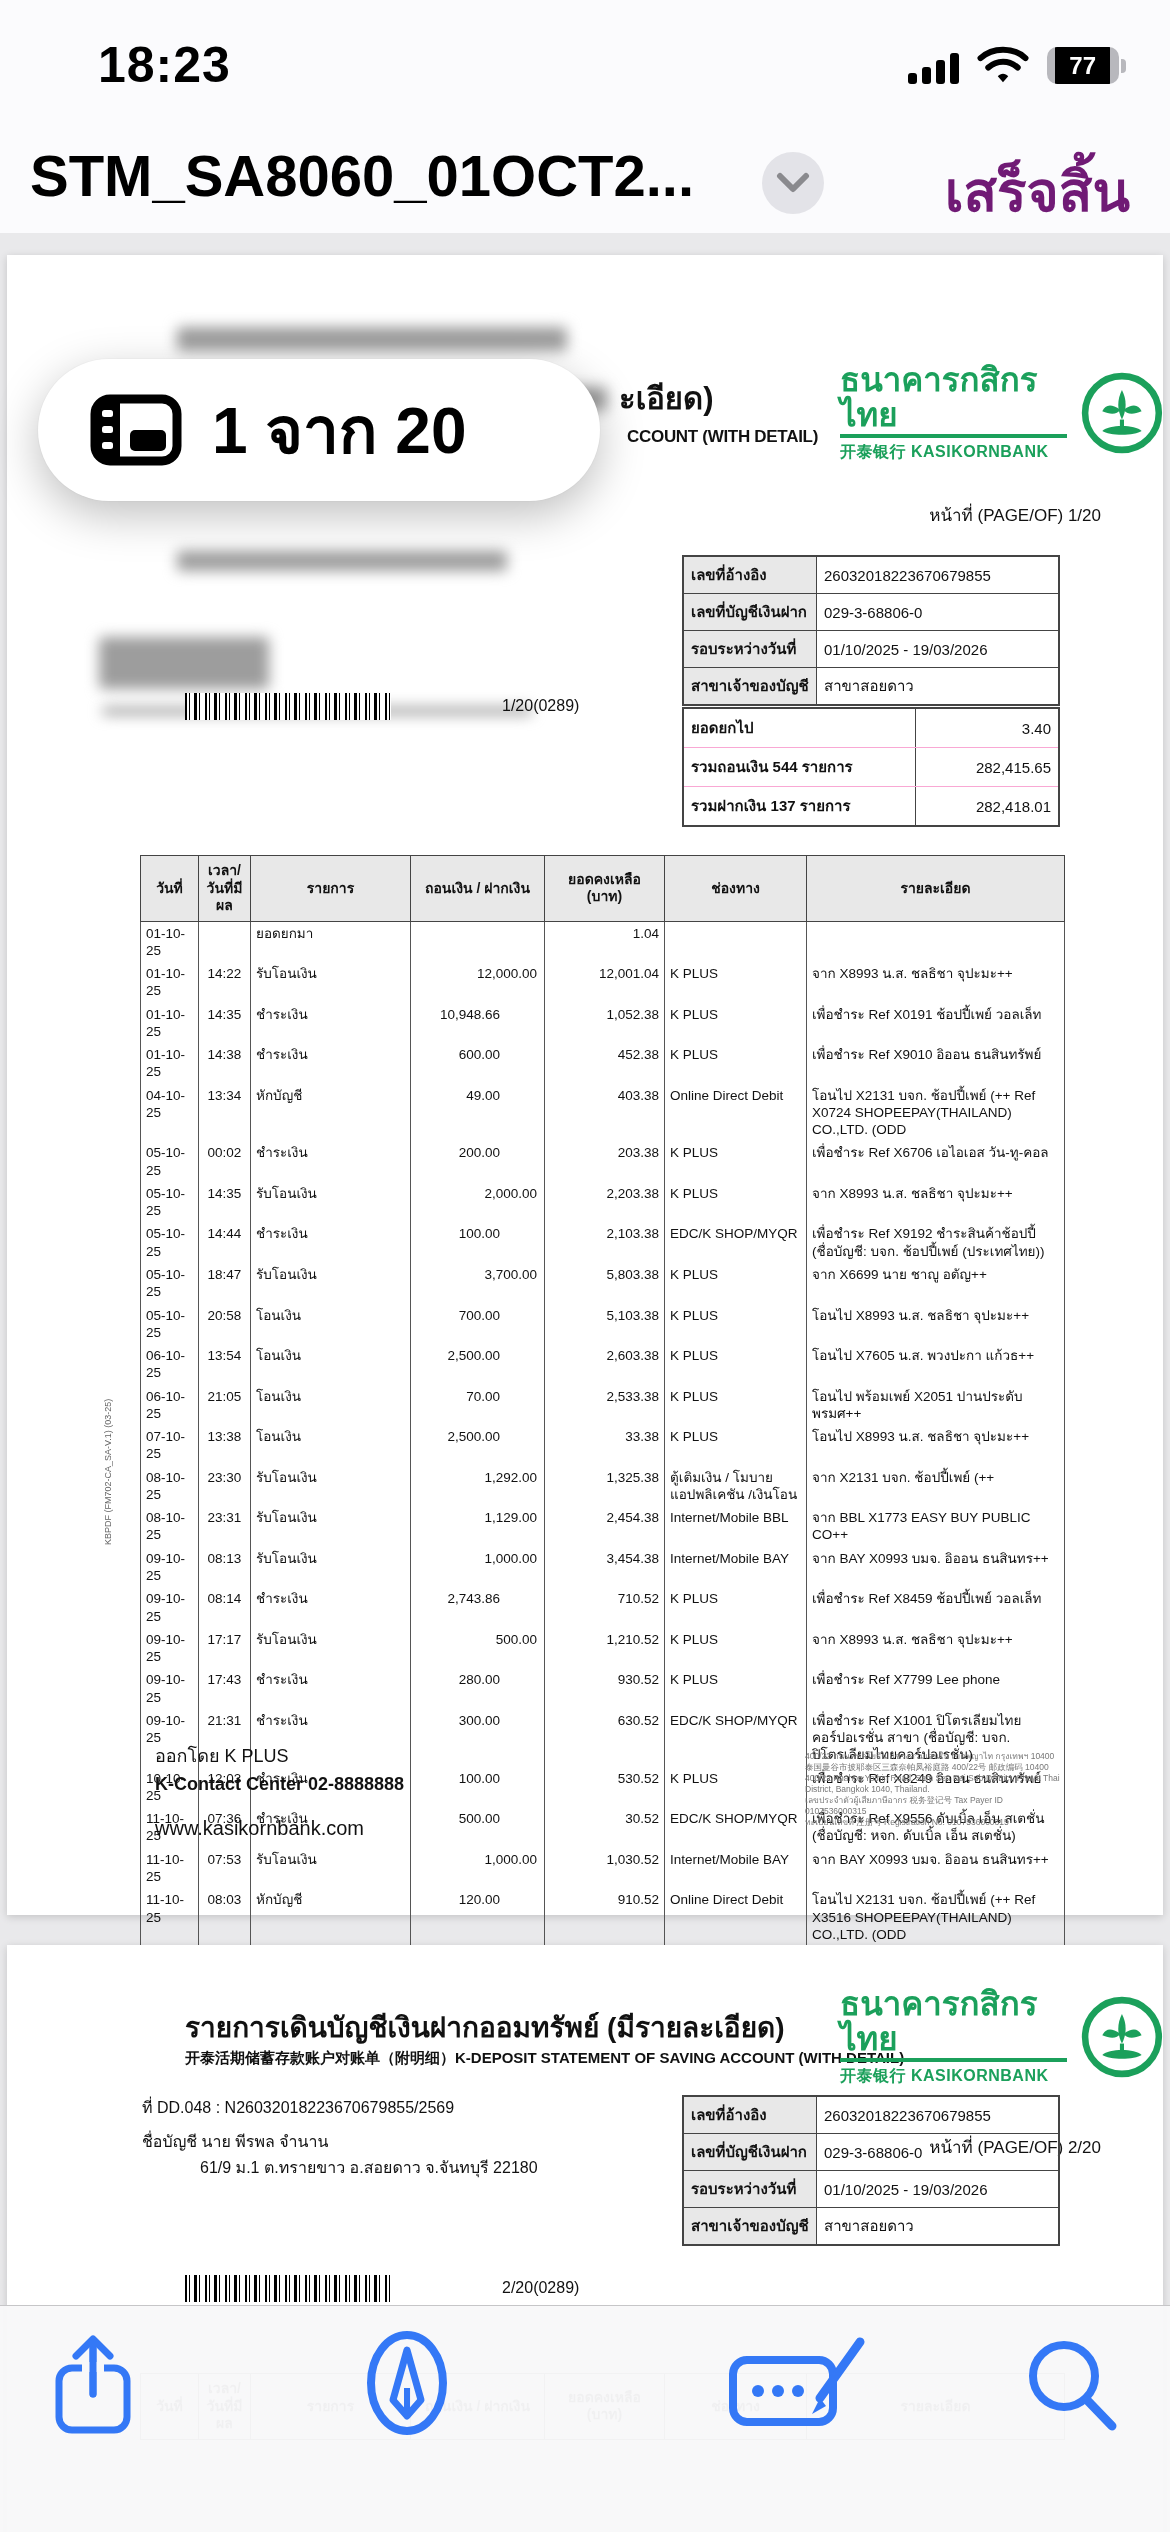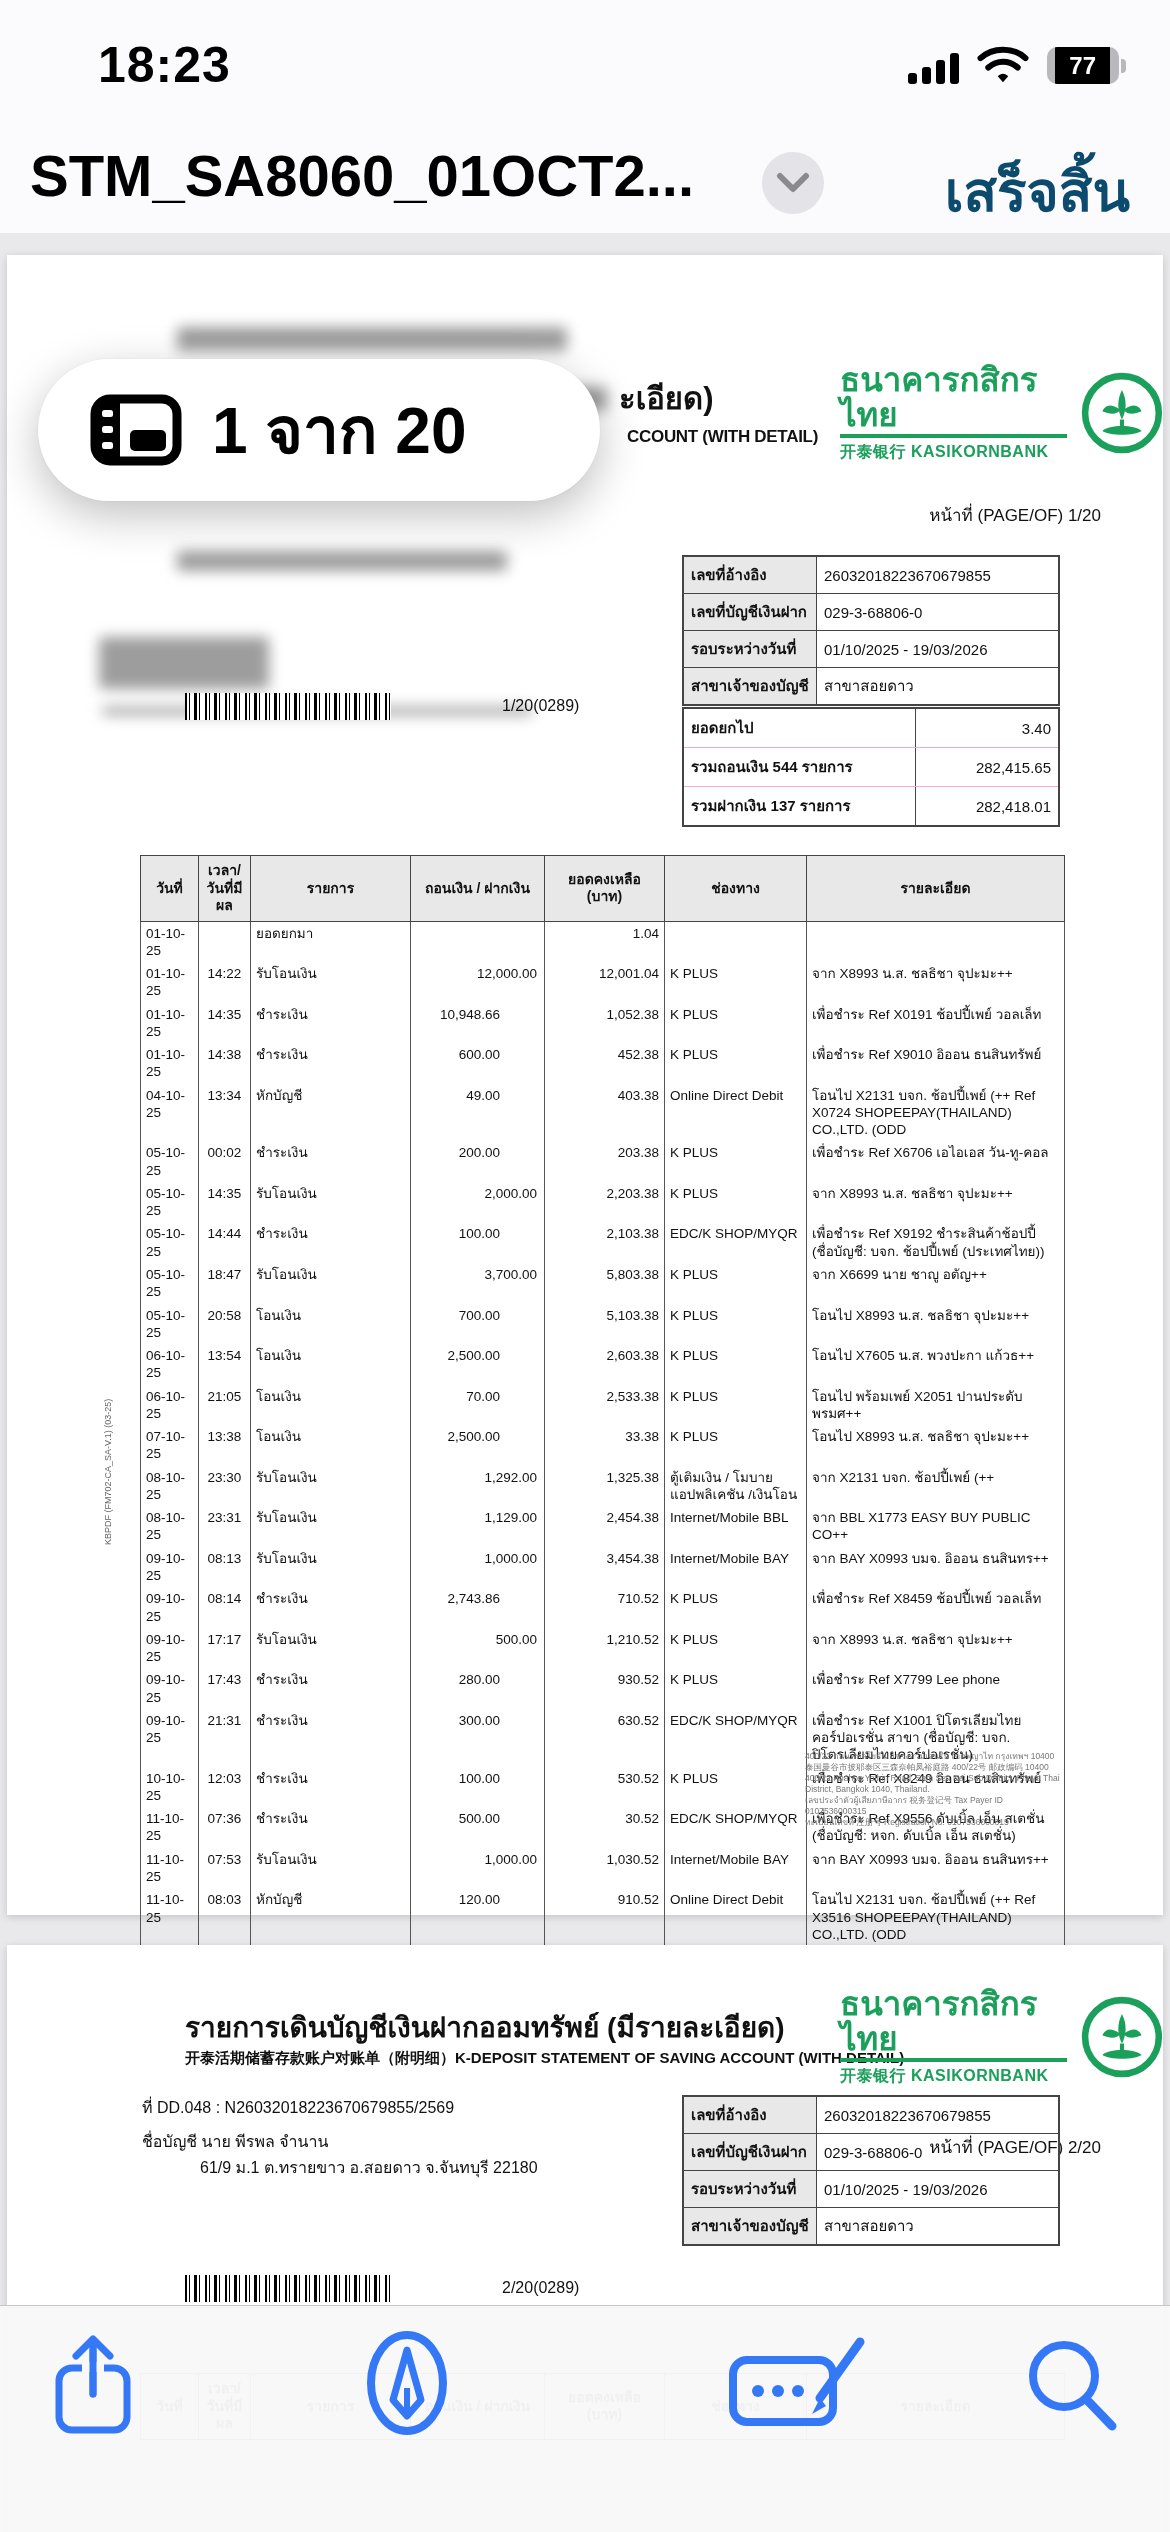--- a/index.html
+++ b/index.html
@@ -12,21 +12,21 @@
   .sig{display:flex;align-items:flex-end;gap:5px;height:36px;}
   .sig i{display:block;width:9px;background:#000;border-radius:3px;}
   .wifi{width:52px;height:38px;}
   .batt{position:relative;width:72px;height:37px;border-radius:10px;background:#b8b8bd;overflow:hidden;}
   .batt .lvl{position:absolute;left:8px;top:0;height:100%;width:77%;background:#000;color:#fff;
              font-size:24px;font-weight:bold;display:flex;align-items:center;justify-content:center;}
   .batt-nub{width:5px;height:14px;background:#b8b8bd;border-radius:0 4px 4px 0;margin-left:2px;align-self:center;}
   .nav-title{position:absolute;top:142px;left:30px;font-size:58px;font-weight:bold;color:#000;white-space:nowrap;}
   .nav-chevron{position:absolute;top:152px;left:762px;width:62px;height:62px;border-radius:50%;
                background:#e3e3e8;display:flex;align-items:center;justify-content:center;}
-  .nav-done{position:absolute;top:148px;right:40px;font-size:55px;font-weight:600;color:#0c4a6e;}
+  .nav-done{position:absolute;top:148px;right:40px;font-size:55px;font-weight:600;color:#701a75;}
   
   .viewer{position:absolute;top:233px;left:0;width:1088px;height:2299px;background:#e9e9eb;}
   .page{position:absolute;left:7px;width:1156px;background:#fff;box-shadow:0 2px 8px rgba(0,0,0,.16);}
   .page1{top:22px;height:1660px;}
   .page2{top:1712px;height:650px;}
   
   .blur{position:absolute;background:#9d9d9d;filter:blur(7px);border-radius:4px;}
   
   .frag-thai{position:absolute;left:612px;top:118px;font-size:31px;font-weight:bold;}
   .frag-eng{position:absolute;left:620px;top:172px;font-size:17px;font-weight:bold;letter-spacing:-.3px;}
@@ -541,20 +541,25 @@
               <td class="c-time">09:10</td>
               <td class="c-item">ชำระเงิน</td>
               <td class="c-amt out">105.00</td>
               <td class="c-bal">1,887.22</td>
               <td class="c-ch">K PLUS</td>
               <td class="c-det">เพื่อชำระ Ref X5523 Lotteryplus by ADAPTIS</td>
             </tr>
           </tbody>
       </table>
 
+      <div class="foot" style="top:1488px;">
+        <div>ออกโดย K PLUS</div>
+        <div style="font-weight:bold;">K-Contact Center 02-8888888</div>
+        <div class="w">www.kasikornbank.com</div>
+      </div>
       <div class="fineprint" style="top:1496px;">
           <div>400/22 ถนนพหลโยธิน แขวงสามเสนใน เขตพญาไท กรุงเทพฯ 10400</div>
           <div>泰国曼谷市披耶泰区三森奈帕凤裕庭路 400/22号 邮政编码 10400</div>
           <div>400/22 Phahon Yothin Road, Sam Sen Nai Sub-District, Phaya Thai District, Bangkok 1040, Thailand.</div>
           <div>เลขประจำตัวผู้เสียภาษีอากร 税务登记号 Tax Payer ID 0107536000315</div>
           <div>ทะเบียนเลขที่ 注册号 Registration No. 0107536000315</div>
         </div>
       <div class="sidecode">KBPDF (FM702-CA_SA-V.1) (03-25)</div>
     </div>
 

